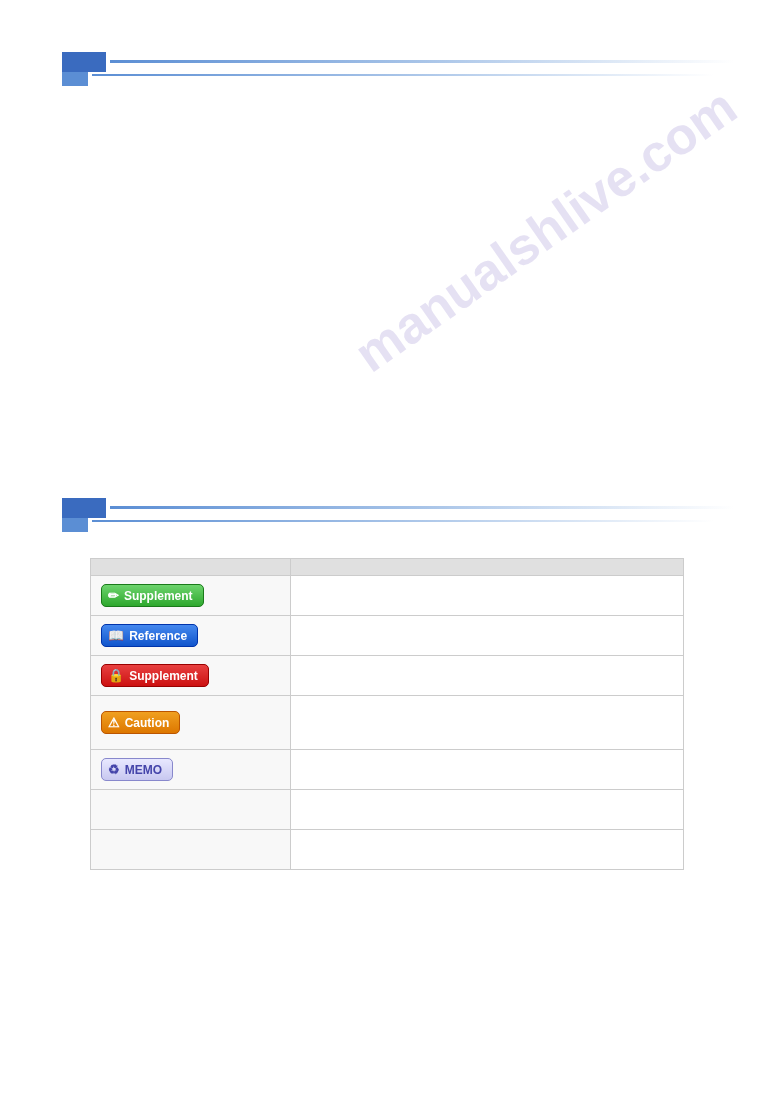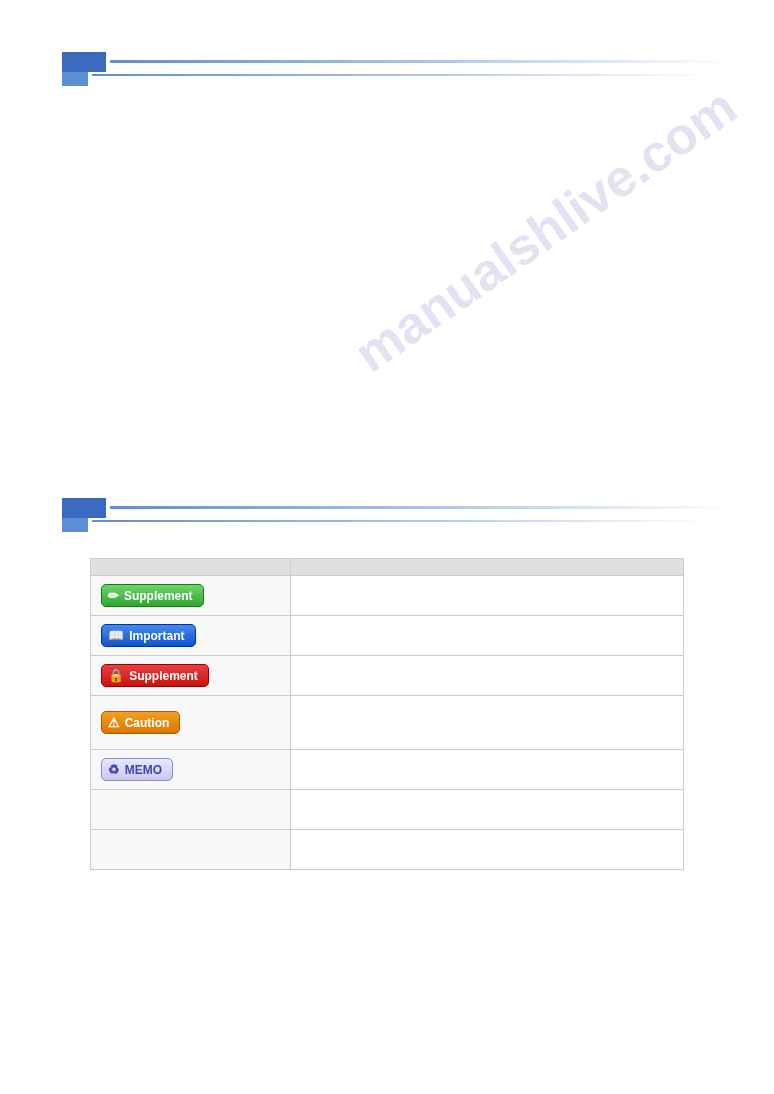--- a/index.html
+++ b/index.html
@@ -245,21 +245,21 @@
             <span>Supplement</span>
           </span>
         </td>
         <td></td>
       </tr>
 
       <tr class="row-normal">
         <td>
           <span class="badge badge-reference">
             <span class="badge-icon">📖</span>
-            <span>Important</span>
+            <span>Reference</span>
           </span>
         </td>
         <td></td>
       </tr>
 
       <tr class="row-normal">
         <td>
           <span class="badge badge-important">
             <span class="badge-icon">🔒</span>
             <span>Supplement</span>

